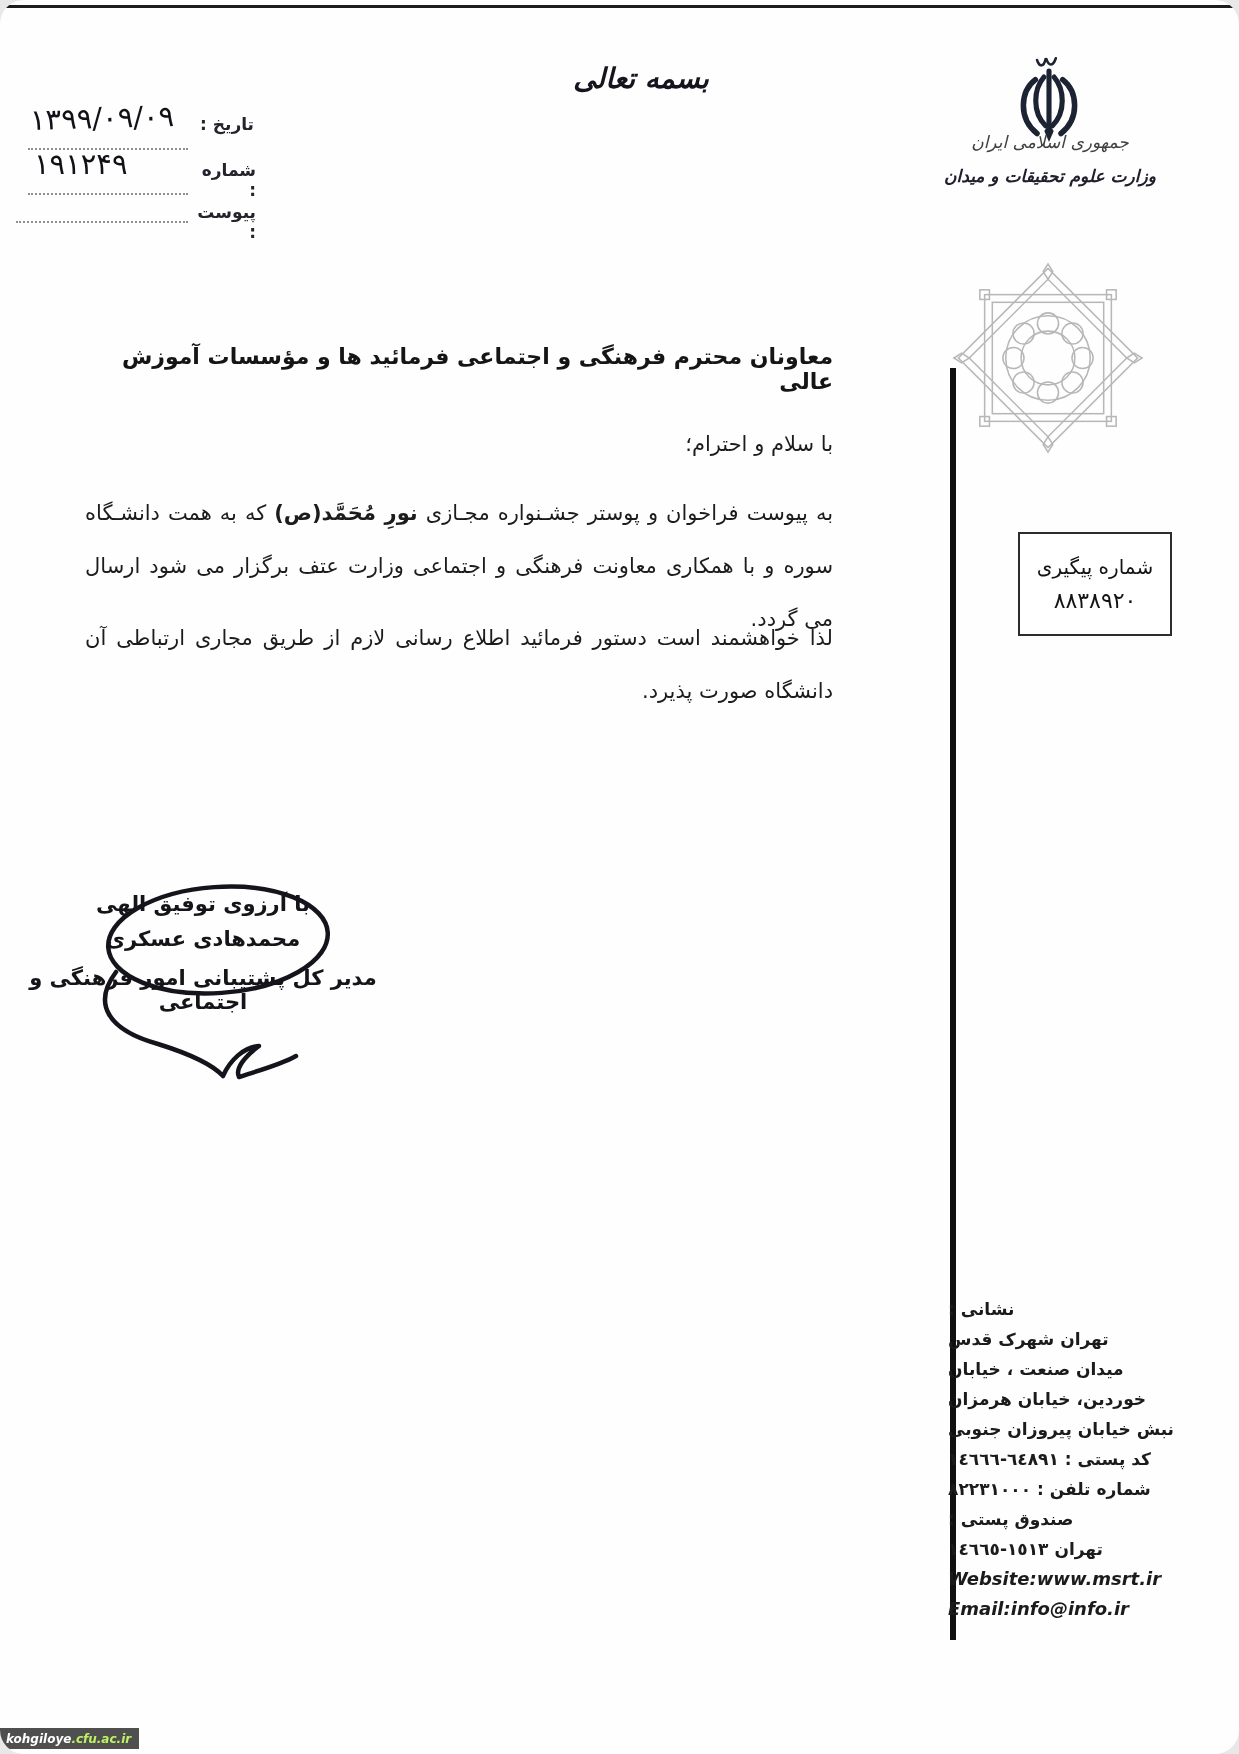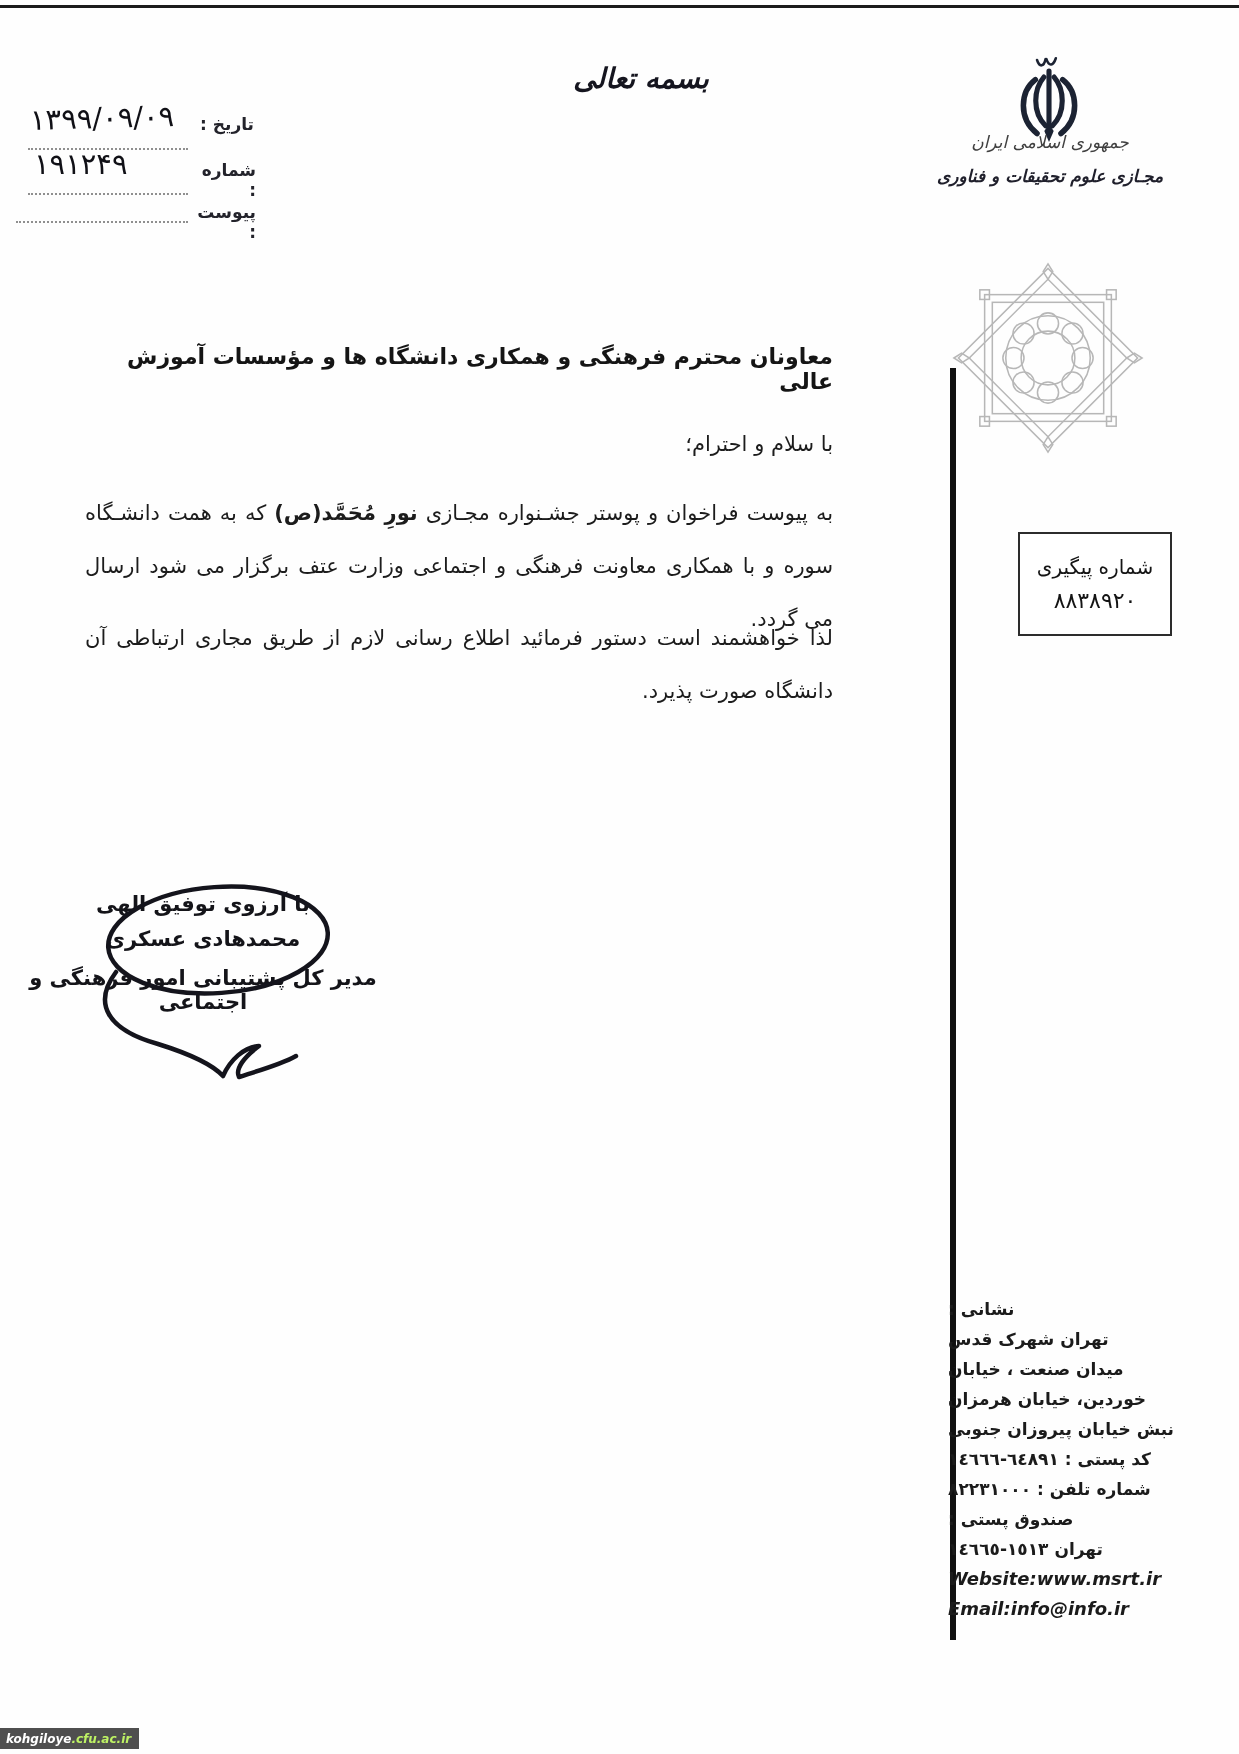--- a/index.html
+++ b/index.html
@@ -1,19 +1,20 @@
 <!DOCTYPE html>
 <html lang="fa"><head>
 <meta charset="utf-8">
 <style>
   html,body{margin:0;padding:0;background:#e8e8e8;}
   .page{
     position:relative;width:1239px;height:1754px;background:#fefefe;
     font-family:"DejaVu Sans",sans-serif;color:#1a1a1a;overflow:hidden;
     margin:0 auto;
+    border-radius:24px;
   }
   .top-rule{position:absolute;top:5px;left:0;width:100%;height:3px;background:#1c1c1c;}
 
   
   .bismillah{
     position:absolute;top:62px;left:556px;width:170px;text-align:center;
     direction:rtl;font-size:28px;font-weight:bold;font-style:italic;color:#15151f;
   }
   .emblem{position:absolute;top:54px;left:1006px;width:86px;height:94px;}
   .lh-country{
@@ -109,21 +110,21 @@
       <path d="M34 30 C16 44 14 76 36 93" stroke-width="6.5"></path>
       <path d="M44 27 C32 41 30 68 46 84" stroke-width="6"></path>
       <path d="M56 27 C68 41 70 68 54 84" stroke-width="6"></path>
       <path d="M66 30 C84 44 86 76 64 93" stroke-width="6.5"></path>
       <path d="M50 20 L50 84" stroke-width="6"></path>
     </g>
     <path d="M50 82 l5.5 8 L50 103 l-5.5 -13 Z" fill="#1c2333"></path>
   </svg>
 
   <div class="lh-country">جمهوری اسلامی ایران</div>
-  <div class="lh-ministry">مجـازی علوم تحقیقات و فناوری</div>
+  <div class="lh-ministry">وزارت علوم تحقیقات و میدان</div>
 
   <span class="ref-label lbl-date">تاریخ :</span>
   <span class="ref-value val-date">۱۳۹۹/۰۹/۰۹</span>
   <span class="dotline dots-date"></span>
 
   <span class="ref-label lbl-number">شماره :</span>
   <span class="ref-value val-number">۱۹۱۲۴۹</span>
   <span class="dotline dots-number"></span>
 
   <span class="ref-label lbl-attachment">پیوست :</span>
@@ -156,21 +157,21 @@
     </g>
   </svg>
 
   <div class="vline"></div>
 
   <div class="tracking-box">
     <div class="tracking-label">شماره پیگیری</div>
     <div class="tracking-number">۸۸۳۸۹۲۰</div>
   </div>
 
-  <div class="recipient">معاونان محترم فرهنگی و همکاری دانشگاه ها و مؤسسات آموزش عالی</div>
+  <div class="recipient">معاونان محترم فرهنگی و اجتماعی فرمائید ها و مؤسسات آموزش عالی</div>
   <div class="salutation">با سلام و احترام؛</div>
   <p class="para para1"><span>به پیوست فراخوان و پوستر جشـنواره مجـازی </span><b>نورِ مُحَمَّد(ص)</b><span> که به همت دانشـگاه سوره و با همکاری معاونت فرهنگی و اجتماعی وزارت عتف برگزار می شود ارسال می گردد.</span></p>
   <p class="para para2">لذا خواهشمند است دستور فرمائید اطلاع رسانی لازم از طریق مجاری ارتباطی آن دانشگاه صورت پذیرد.</p>
 
   <div class="sig-text">
     <div class="sig-wish">با آرزوی توفیق الهی</div>
     <div class="sig-name">محمدهادی عسکری</div>
     <div class="sig-title">مدیر کل پشتیبانی امور فرهنگی و اجتماعی</div>
   </div>
   <svg class="sig-svg" viewBox="0 0 360 230">

